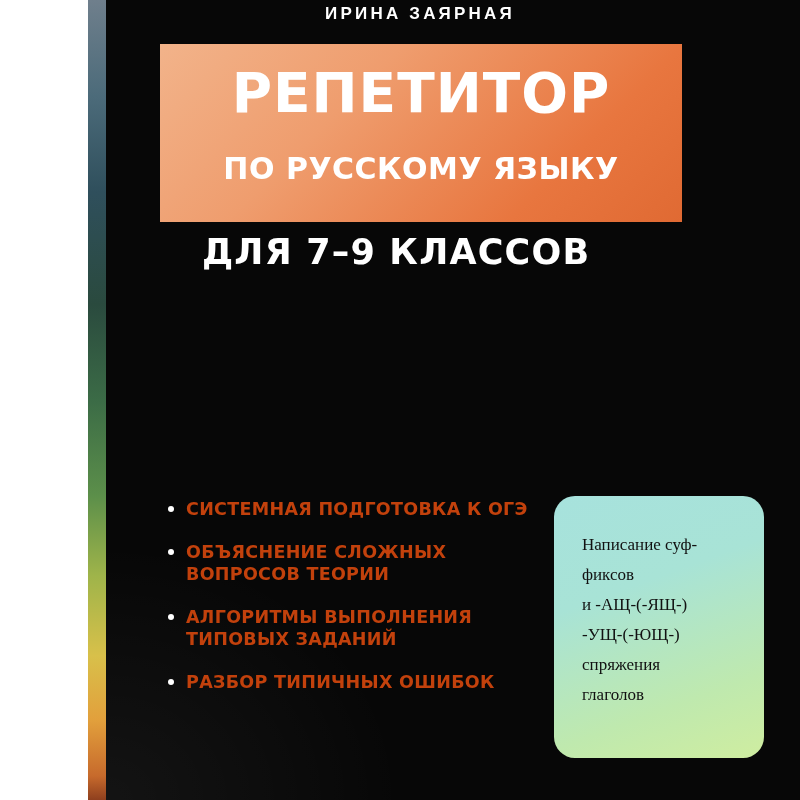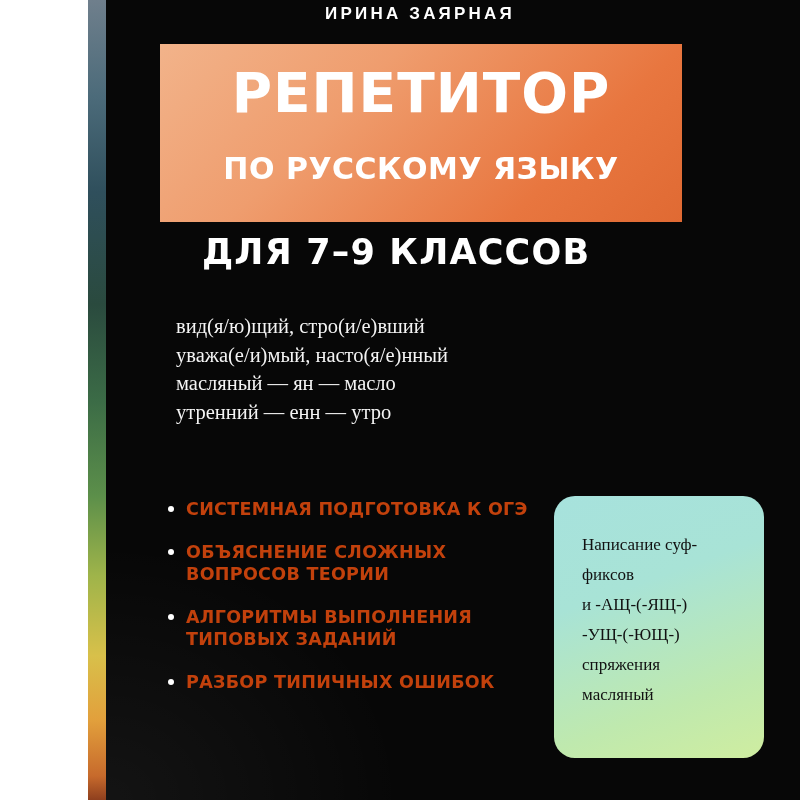--- a/index.html
+++ b/index.html
@@ -204,39 +204,33 @@
 
     <div class="author">ИРИНА ЗАЯРНАЯ</div>
 
     <div class="title-plate">
       <div class="title-main">РЕПЕТИТОР</div>
       <div class="title-sub">ПО РУССКОМУ ЯЗЫКУ</div>
     </div>
 
     <div class="grade-line">ДЛЯ 7–9 КЛАССОВ</div>
 
-    <div class="examples">
-      <div>вид(я/ю)щий, стро(и/е)вший</div>
-      <div>уважа(е/и)мый, насто(я/е)нный</div>
-      <div>масляный — ян — масло</div>
-      <div>утренний — енн — утро</div>
-    </div>
 
     <div class="features">
       <div class="feature">СИСТЕМНАЯ ПОДГОТОВКА К ОГЭ</div>
       <div class="feature">ОБЪЯСНЕНИЕ СЛОЖНЫХ ВОПРОСОВ ТЕОРИИ</div>
       <div class="feature">АЛГОРИТМЫ ВЫПОЛНЕНИЯ ТИПОВЫХ ЗАДАНИЙ</div>
       <div class="feature">РАЗБОР ТИПИЧНЫХ ОШИБОК</div>
     </div>
 
     <div class="note-box">
       <div class="note-text">
         <div>Написание суф-</div>
         <div>фиксов</div>
         <div>и -АЩ-(-ЯЩ-)</div>
         <div>-УЩ-(-ЮЩ-)</div>
         <div>спряжения</div>
-        <div>масляный</div>
+        <div>глаголов</div>
       </div>
     </div>
 
   </div>
 </div>
 
 </body></html>

